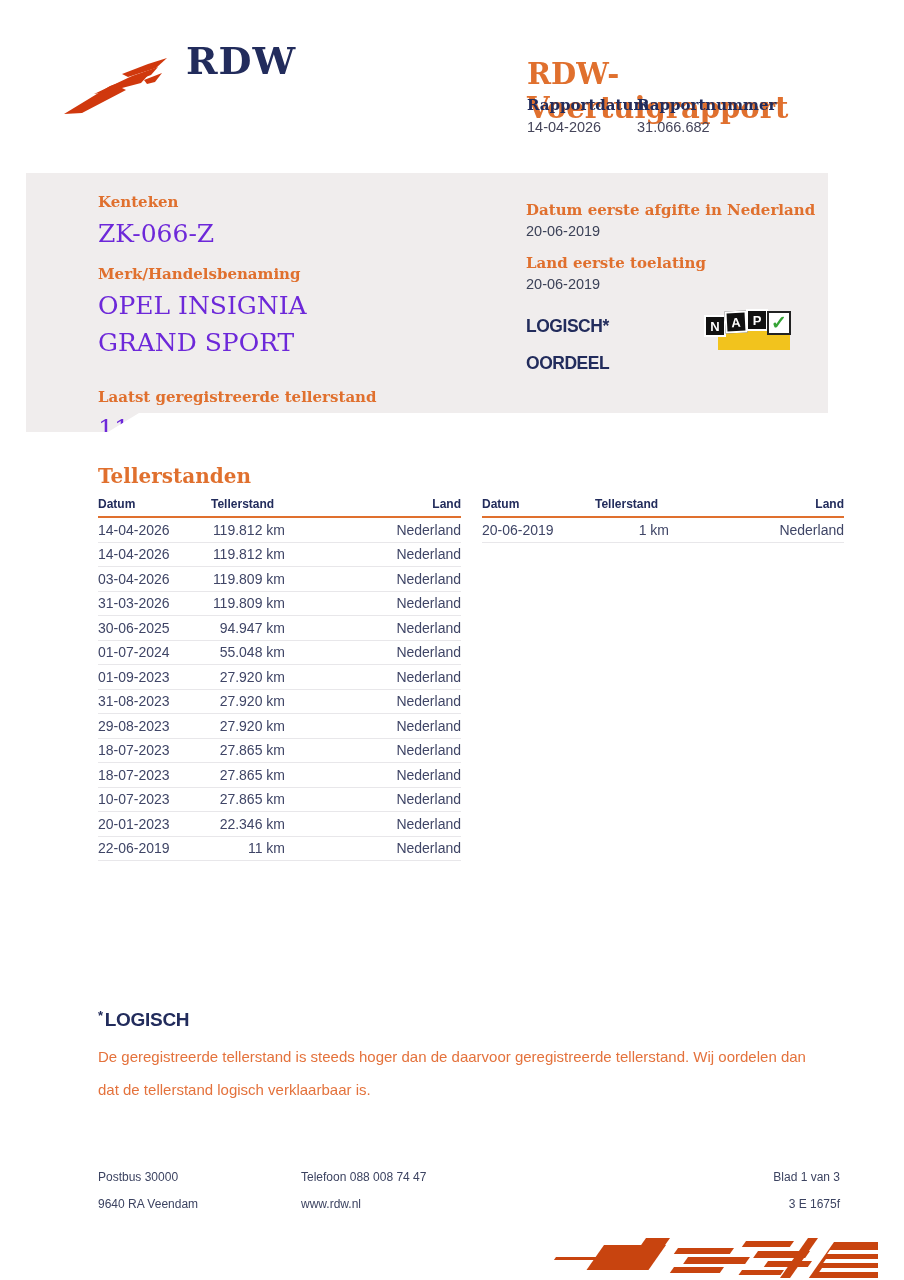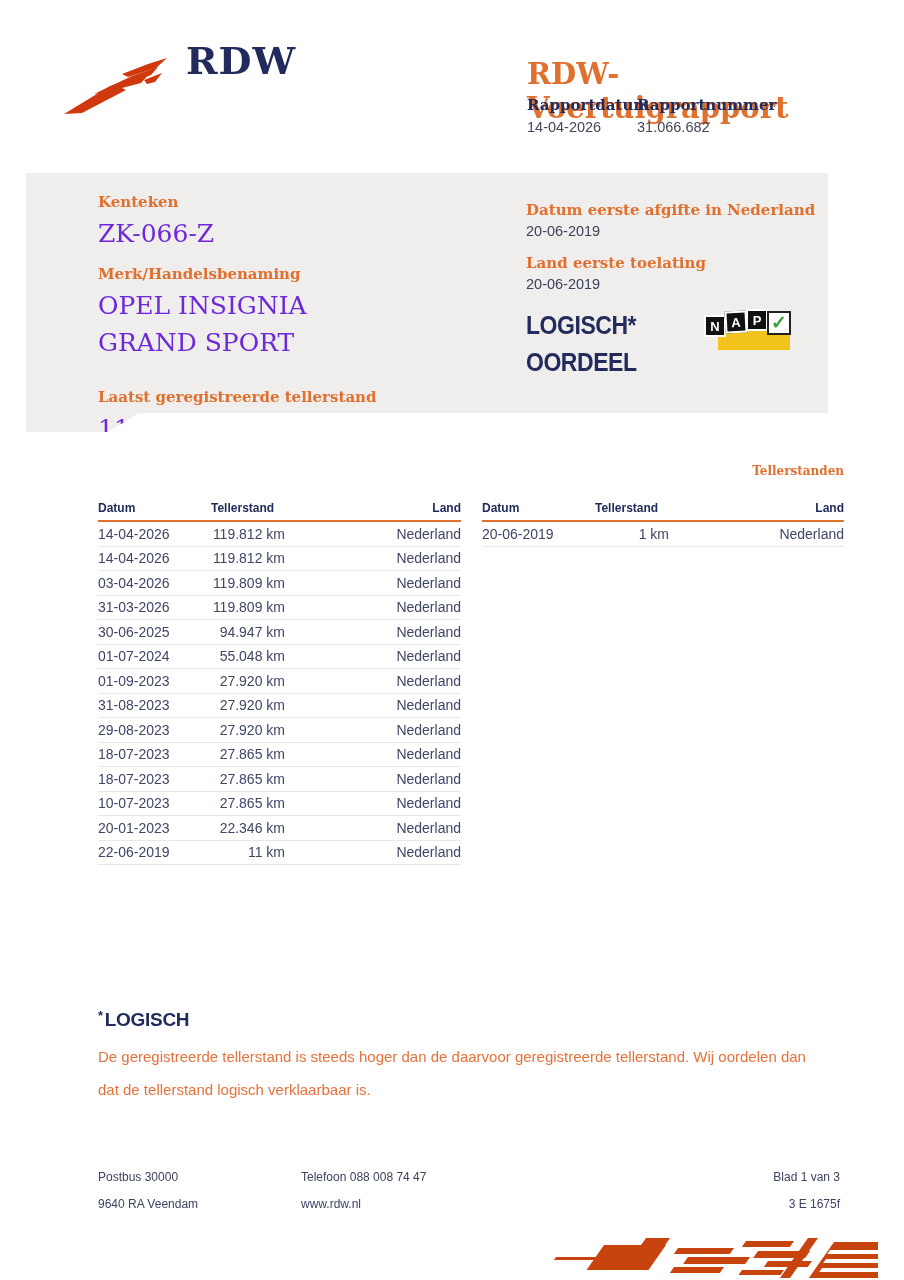--- a/index.html
+++ b/index.html
@@ -33,37 +33,37 @@
   .panel{position:absolute;left:0;top:173px;width:802px;height:259px;background:var(--panel-gray);
     clip-path:polygon(0 0,802px 0,802px 240px,113px 240px,82px 259px,0 259px);}
   .field-label{font-family:"DejaVu Serif",serif;font-weight:bold;font-size:15px;color:var(--orange);margin-bottom:4px;}
   .field-value-lg{font-family:"DejaVu Serif",serif;font-size:25px;line-height:37px;color:#6d28d9;}
   .field-value-sm{font-size:14.5px;color:#3c4258;}
   .panel-left{position:absolute;left:72px;top:20px;width:400px;}
   .panel-left .blk{margin-bottom:13px;}
   .panel-left .blk.last{margin-top:27px;}
   .panel-right{position:absolute;left:500px;top:28px;width:300px;}
   .panel-right .blk{margin-bottom:15px;}
-  .verdict-big{margin-top:14px;font-weight:bold;font-size:25px;line-height:37px;letter-spacing:-0.5px;color:var(--navy);}
+  .verdict-big{margin-top:14px;font-weight:bold;font-size:19px;line-height:37px;letter-spacing:-0.5px;color:var(--navy);}
   .verdict-big .vline{display:block;transform:scaleX(.92);transform-origin:0 50%;}
 
   
   .nap{position:absolute;left:678px;top:135px;width:88px;height:46px;}
   .nap-yellow{position:absolute;left:14px;top:16px;width:72px;height:26px;background:var(--nap-yellow);}
   .nap-tile{position:absolute;width:22px;height:22px;background:#111111;border:2px solid #ffffff;
     color:#ffffff;font-weight:bold;font-size:13px;display:flex;align-items:center;justify-content:center;}
   .nap-n{left:0;top:7px;}
   .nap-a{left:21px;top:3px;transform:rotate(-3deg);}
   .nap-p{left:42px;top:1px;}
   .nap-check{position:absolute;left:63px;top:3px;width:24px;height:24px;background:#ffffff;border:2px solid #222222;
     color:var(--check-green);font-weight:bold;font-size:19px;line-height:20px;text-align:center;}
 
   
   .meters{position:absolute;left:72px;top:464px;width:746px;}
-  .meters-title{font-family:"DejaVu Serif",serif;font-weight:bold;font-size:12px;color:var(--orange);margin-bottom:23px;text-align:right;}
+  .meters-title{font-family:"DejaVu Serif",serif;font-weight:bold;font-size:20px;color:var(--orange);margin-bottom:9px;}
   .tables{display:flex;gap:21px;}
   .mtable{width:363px;}
   .mtable.right{width:362px;}
   .thead{display:flex;font-weight:bold;font-size:12px;color:var(--navy);padding-bottom:5px;border-bottom:2px solid var(--orange);}
   .trow{display:flex;align-items:center;height:24.5px;font-size:14px;color:var(--text-dark);border-bottom:1px solid var(--row-line);}
   .c-datum{width:113px;text-align:left;}
   .c-tell{width:74px;text-align:right;}
   .thead .c-tell{text-align:left;}
   .c-land{flex:1;text-align:right;}
 

